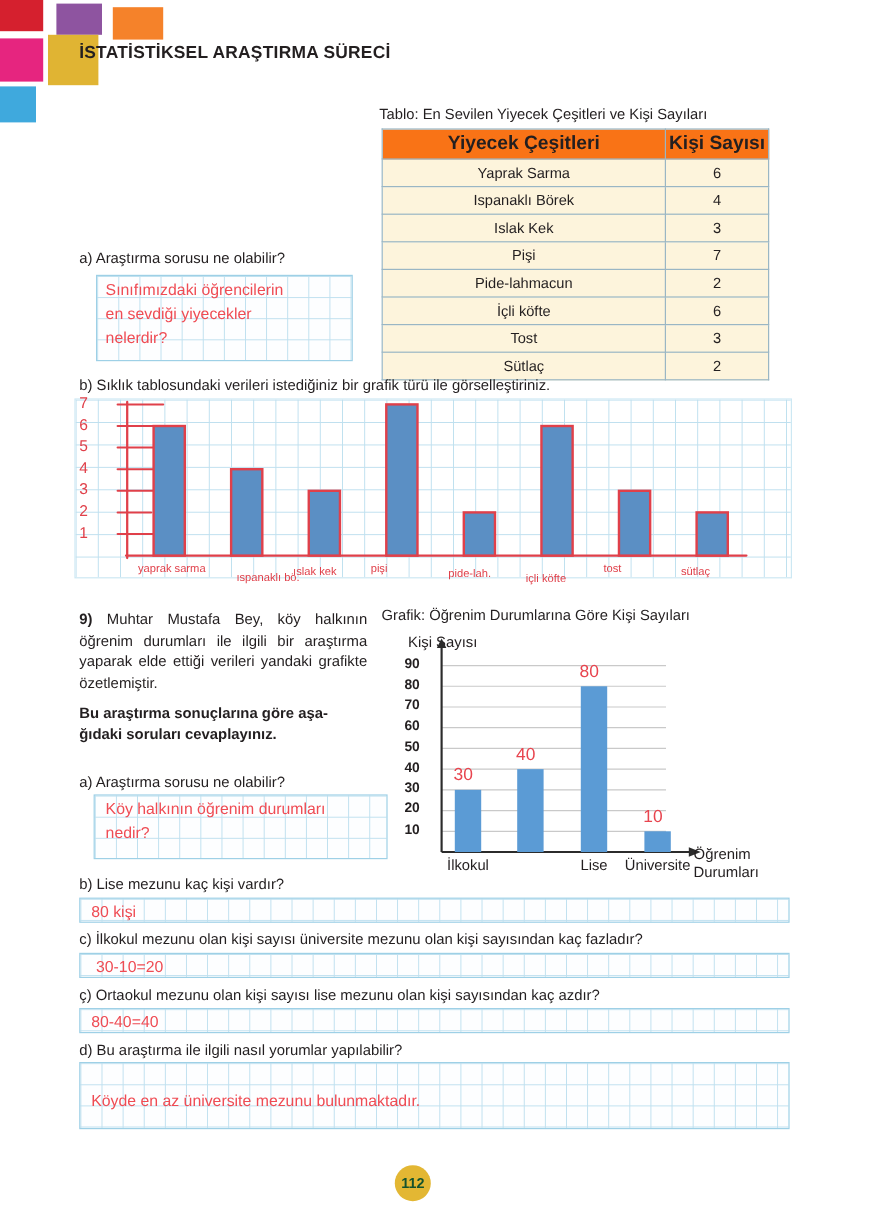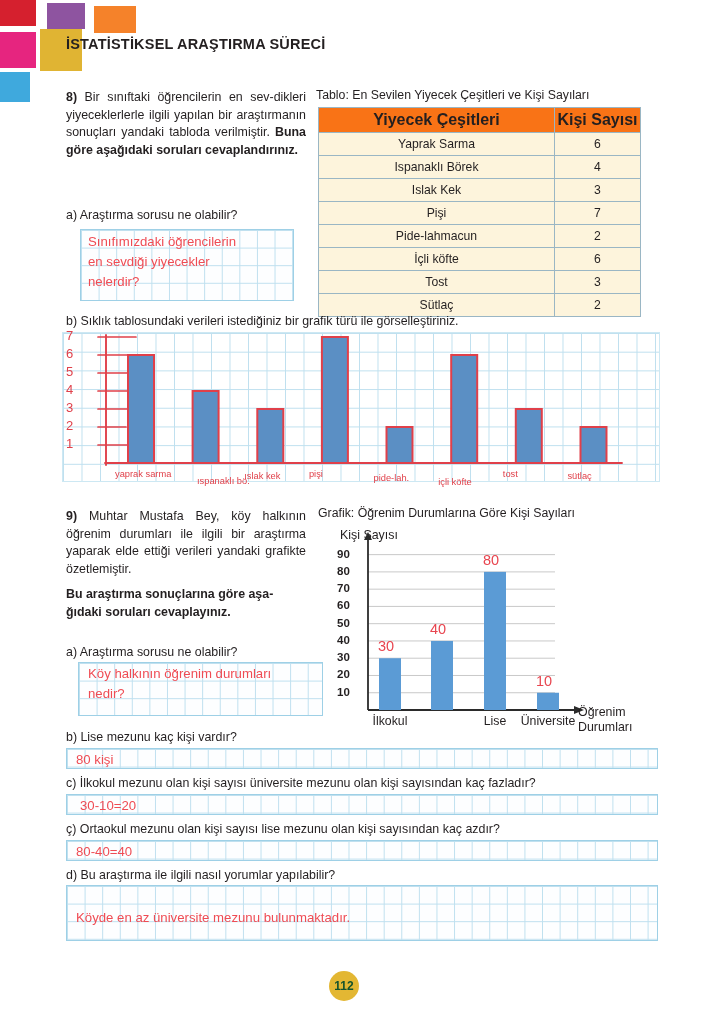--- a/index.html
+++ b/index.html
@@ -102,25 +102,20 @@
 
   <div class="deco sq-red"></div>
   <div class="deco sq-purple"></div>
   <div class="deco sq-orange"></div>
   <div class="deco sq-pink"></div>
   <div class="deco sq-gold"></div>
   <div class="deco sq-blue"></div>
 
   <div class="chapter-title">İSTATİSTİKSEL ARAŞTIRMA SÜRECİ</div>
 
-  <div class="txt just" style="left:66px;top:89px;width:240px;">
-    <span style="font-weight:bold">8)</span>
-    
-    <span> Bir sınıftaki öğrencilerin en sev-dikleri yiyeceklerlerle ilgili yapılan bir araştırmanın sonuçları yandaki tabloda verilmiştir. </span><b>Buna göre aşağıdaki soruları cevaplandırınız.</b>
-  </div>
 
   <div class="txt" style="left:66px;top:207px;width:250px;">a) Araştırma sorusu ne olabilir?</div>
 
   <div class="gridbox" style="left:80px;top:229px;width:214px;height:72px;"></div>
   <div class="hand" style="left:88px;top:232px;">Sınıfımızdaki öğrencilerin</div>
   <div class="hand" style="left:88px;top:252px;">en sevdiği yiyecekler</div>
   <div class="hand" style="left:88px;top:272px;">nelerdir?</div>
 
   <div class="tbl-cap">Tablo: En Sevilen Yiyecek Çeşitleri ve Kişi Sayıları</div>
   <table class="data">

